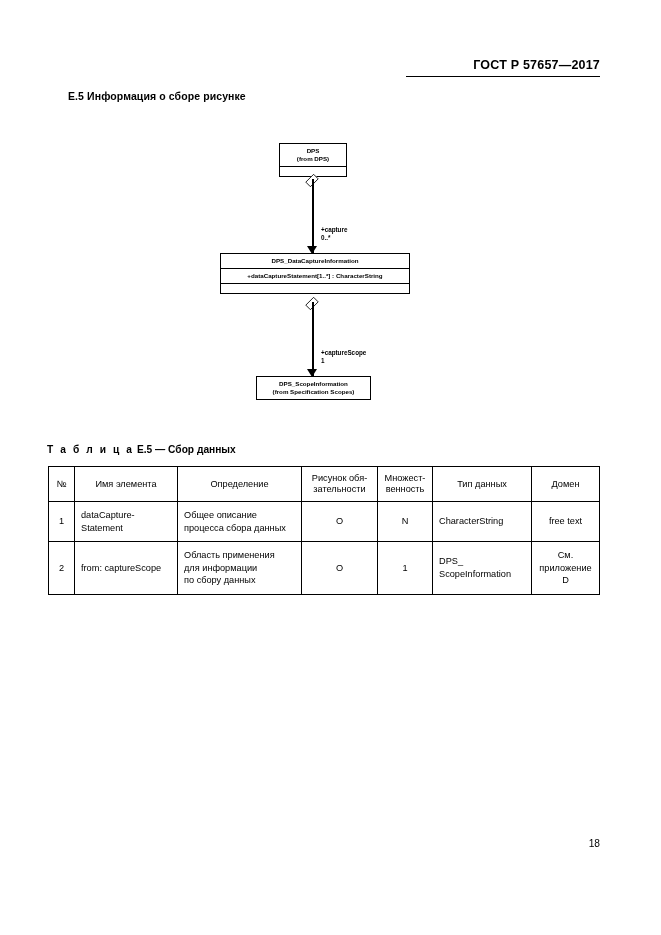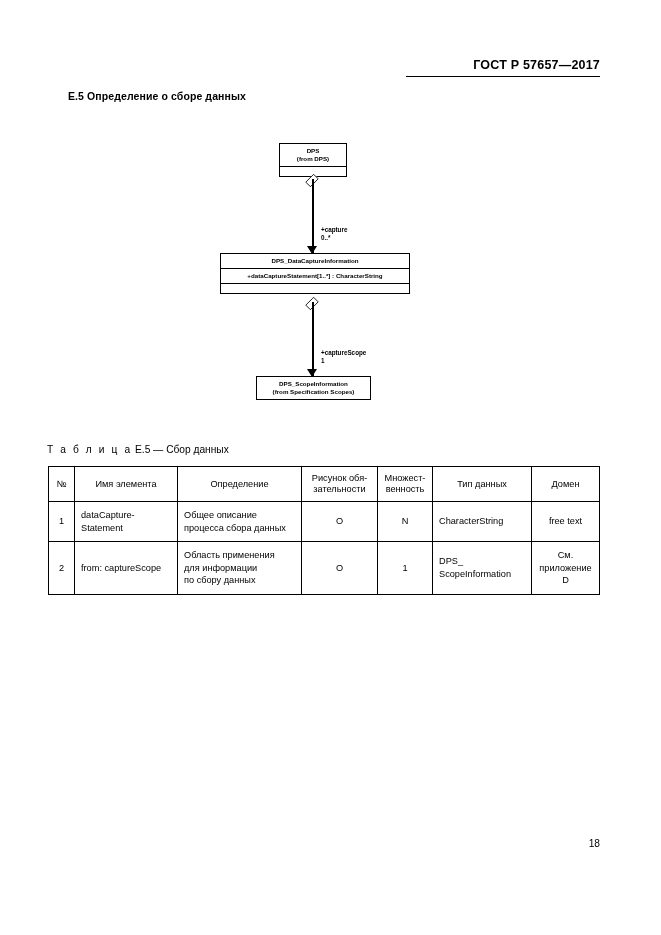--- a/index.html
+++ b/index.html
@@ -169,20 +169,21 @@
     text-align: center;
     font-size: 10.2px;
   }
 
   
   .tbl-caption {
     position: absolute;
     left: 47px;
     top: 444px;
     font-size: 10.2px;
+    font-weight: bold;
   }
   .tbl-caption .sp {
     letter-spacing: 2.1px;
   }
 
   table.data {
     position: absolute;
     left: 48px;
     top: 466px;
     width: 534px;
@@ -236,21 +237,21 @@
   }
 </style>
 </head>
 <body>
 
 <div class="page">
 
   <div class="header">ГОСТ Р 57657—2017</div>
   <div class="header-rule"></div>
 
-  <div class="section-title">Е.5 Определение о сборе данных</div>
+  <div class="section-title">Е.5 Информация о сборе рисунке</div>
 
   <div class="uml">
 
     <div class="uml-box" id="box-dps">
       <div class="cls-title">
         <span>DPS</span><br>
         <span>(from DPS)</span>
       </div>
       <div class="cls-empty"></div>
     </div>

